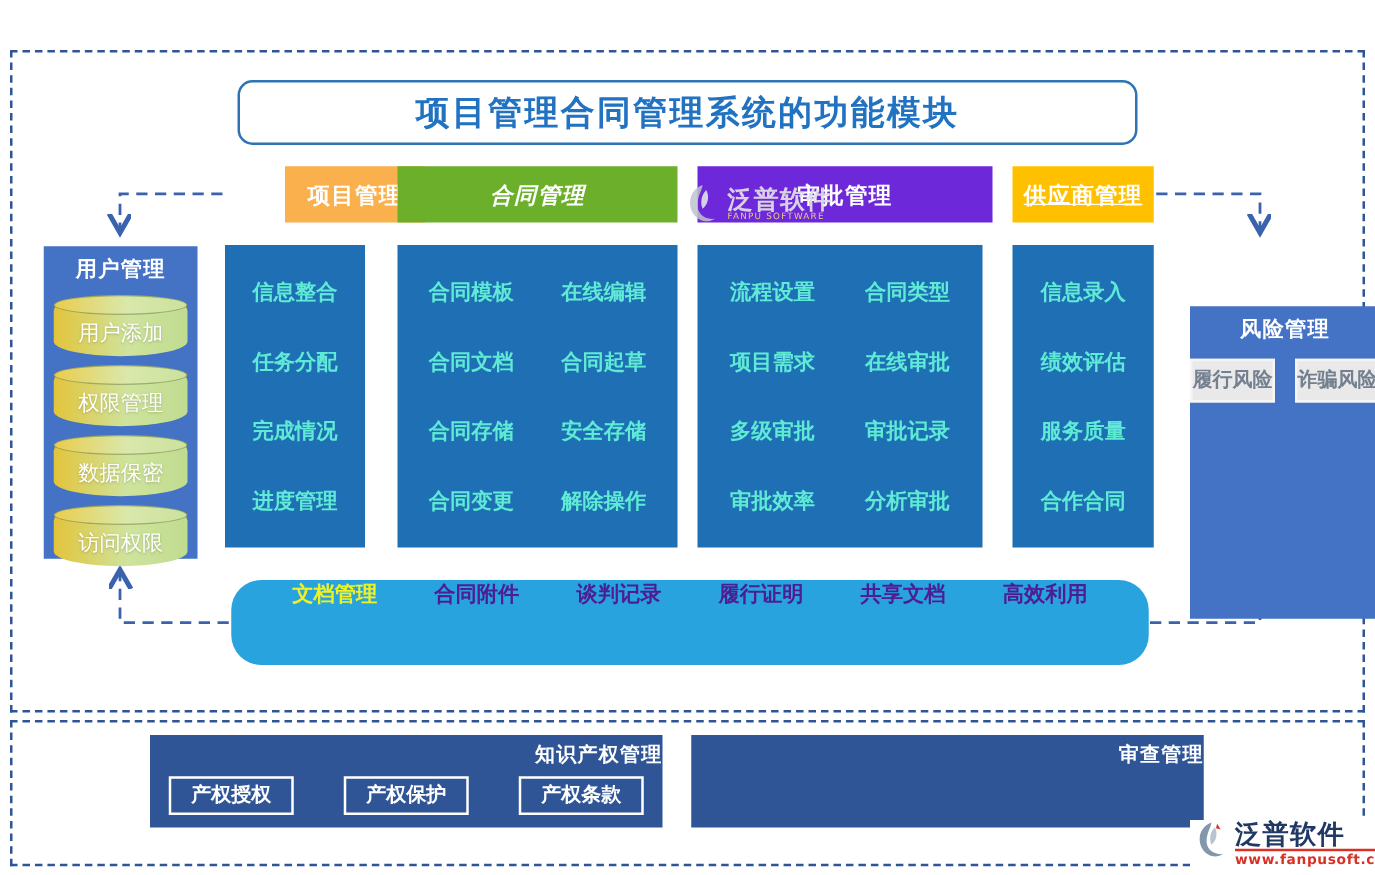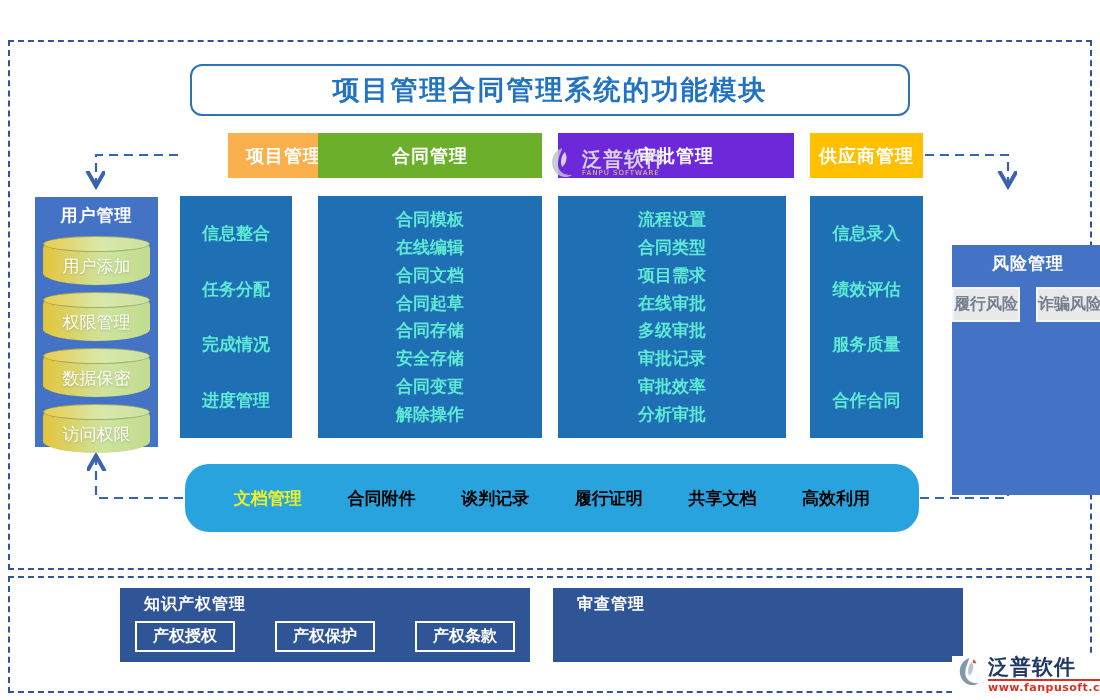--- a/index.html
+++ b/index.html
@@ -14,33 +14,33 @@
 
   
   .title-box { position:absolute; left:190px; top:64px; width:720px; height:52px;
     border:2px solid #2e74b5; border-radius:12px; display:flex; align-items:center; justify-content:center; background:#fff; }
   .title-box span { color:#2173c2; font-size:27px; font-weight:bold; letter-spacing:2px; }
 
   
   .hdr { position:absolute; top:133px; height:45px; display:flex; align-items:center; justify-content:center;
     color:#ffffff; font-size:18px; font-weight:bold; letter-spacing:1px; }
   .hdr-1 { left:180px; width:112px; background:#f9b04d;margin-left:48px; }
-  .hdr-2 { left:318px; width:224px; background:#6baf2a; }
+  .hdr-2 { left:318px; width:224px; background:#6baf2a;font-style:italic; }
   .hdr-3 { left:558px; width:236px; background:#6d28d9; }
-  .hdr-4 { left:810px; width:113px; background:#ffc000; }
+  .hdr-4 { left:810px; width:113px; background:#ffc000;text-decoration:underline; }
 
   
   .col { position:absolute; top:196px; height:242px; background:#1f6fb5; color:#5eead4;
     font-weight:bold; font-size:17px; }
   .col-1 { left:180px; width:112px; }
   .col-2 { left:318px; width:224px; }
   .col-3 { left:558px; width:228px; }
   .col-4 { left:810px; width:113px; }
   .col-list { height:100%; display:flex; flex-direction:column; justify-content:space-around; align-items:center; padding:10px 0; }
-  .col-grid { height:100%; display:grid; grid-template-columns:1fr; align-items:center; justify-items:center; padding:10px 6px; }
+  .col-grid { height:100%; display:grid; grid-template-columns:1fr 1fr; align-items:center; justify-items:center; padding:10px 6px; }
   .col span { white-space:nowrap; }
 
   
   .panel { position:absolute; top:197px; height:250px; background:#4472c4; }
   .panel-left { left:35px; width:123px; }
   .panel-right { left:952px; width:152px;margin-top:48px; }
   .panel-title { text-align:center; color:#fff; font-weight:bold; font-size:17px; padding-top:7px; letter-spacing:1px; }
 
   .cyl-stack { display:flex; flex-direction:column; gap:8px; padding:10px 8px 0 8px; }
   .cyl { position:relative; height:42px; margin-top:6px;
@@ -53,30 +53,30 @@
   .cyl span { position:relative; color:#fff; font-weight:normal; font-size:17px; padding-bottom:7px;
     text-shadow:0 1px 2px rgba(80,90,40,.35); white-space:nowrap; }
 
   .risk-stack { display:flex; flex-direction:row; gap:16px; padding:12px 12px 0 0;text-align:center; }
   .risk-item { height:35px; background:#e9e9e9; border:2px solid #f5f5f5;
     display:flex; align-items:center; justify-content:center;
     color:#74808f; font-weight:bold; font-size:16px; white-space:nowrap; }
 
   
   .doc-bar { position:absolute; left:185px; top:464px; width:734px; height:68px;
-    background:#29a3de; border-radius:24px; display:flex; align-items:center;
+    background:#29a3de; border-radius:24px; display:flex; align-items:flex-start;
     justify-content:space-around; padding:0 26px; }
-  .doc-bar span { color:#000000; font-weight:bold; font-size:17px; white-space:nowrap; }
+  .doc-bar span { color:#4c1d95; font-weight:bold; font-size:17px; white-space:nowrap; }
   .doc-bar span.hl { color:#eef224; }
 
   
   .bsec { position:absolute; top:588px; height:74px; background:#2f5597; color:#fff; }
   .bsec-1 { left:120px; width:410px; }
   .bsec-2 { left:553px; width:410px; }
-  .bsec-title { text-align:left; font-weight:bold; font-size:16px; padding-top:6px; letter-spacing:1px;padding-left:24px; }
+  .bsec-title { text-align:right; font-weight:bold; font-size:16px; padding-top:6px; letter-spacing:1px;padding-left:24px; }
   .bsec-items { display:flex; justify-content:space-between; padding:6px 15px 0 15px;gap:12px; }
   .bsec-item { border:2px solid #ffffff; padding:3px 16px; font-weight:bold; font-size:16px; white-space:nowrap; }
 
   
   svg.connectors { position:absolute; left:0; top:0; pointer-events:none; }
 
   
   .watermark { position:absolute; left:548px; top:146px; display:flex; align-items:center; gap:4px; z-index:6; }
   .wm-text .cn { color:rgba(225,224,228,0.92); font-size:20px; font-weight:bold; letter-spacing:1px; line-height:20px; }
   .wm-text .en { color:rgba(233,215,125,0.95); font-size:7px; letter-spacing:1px; }

